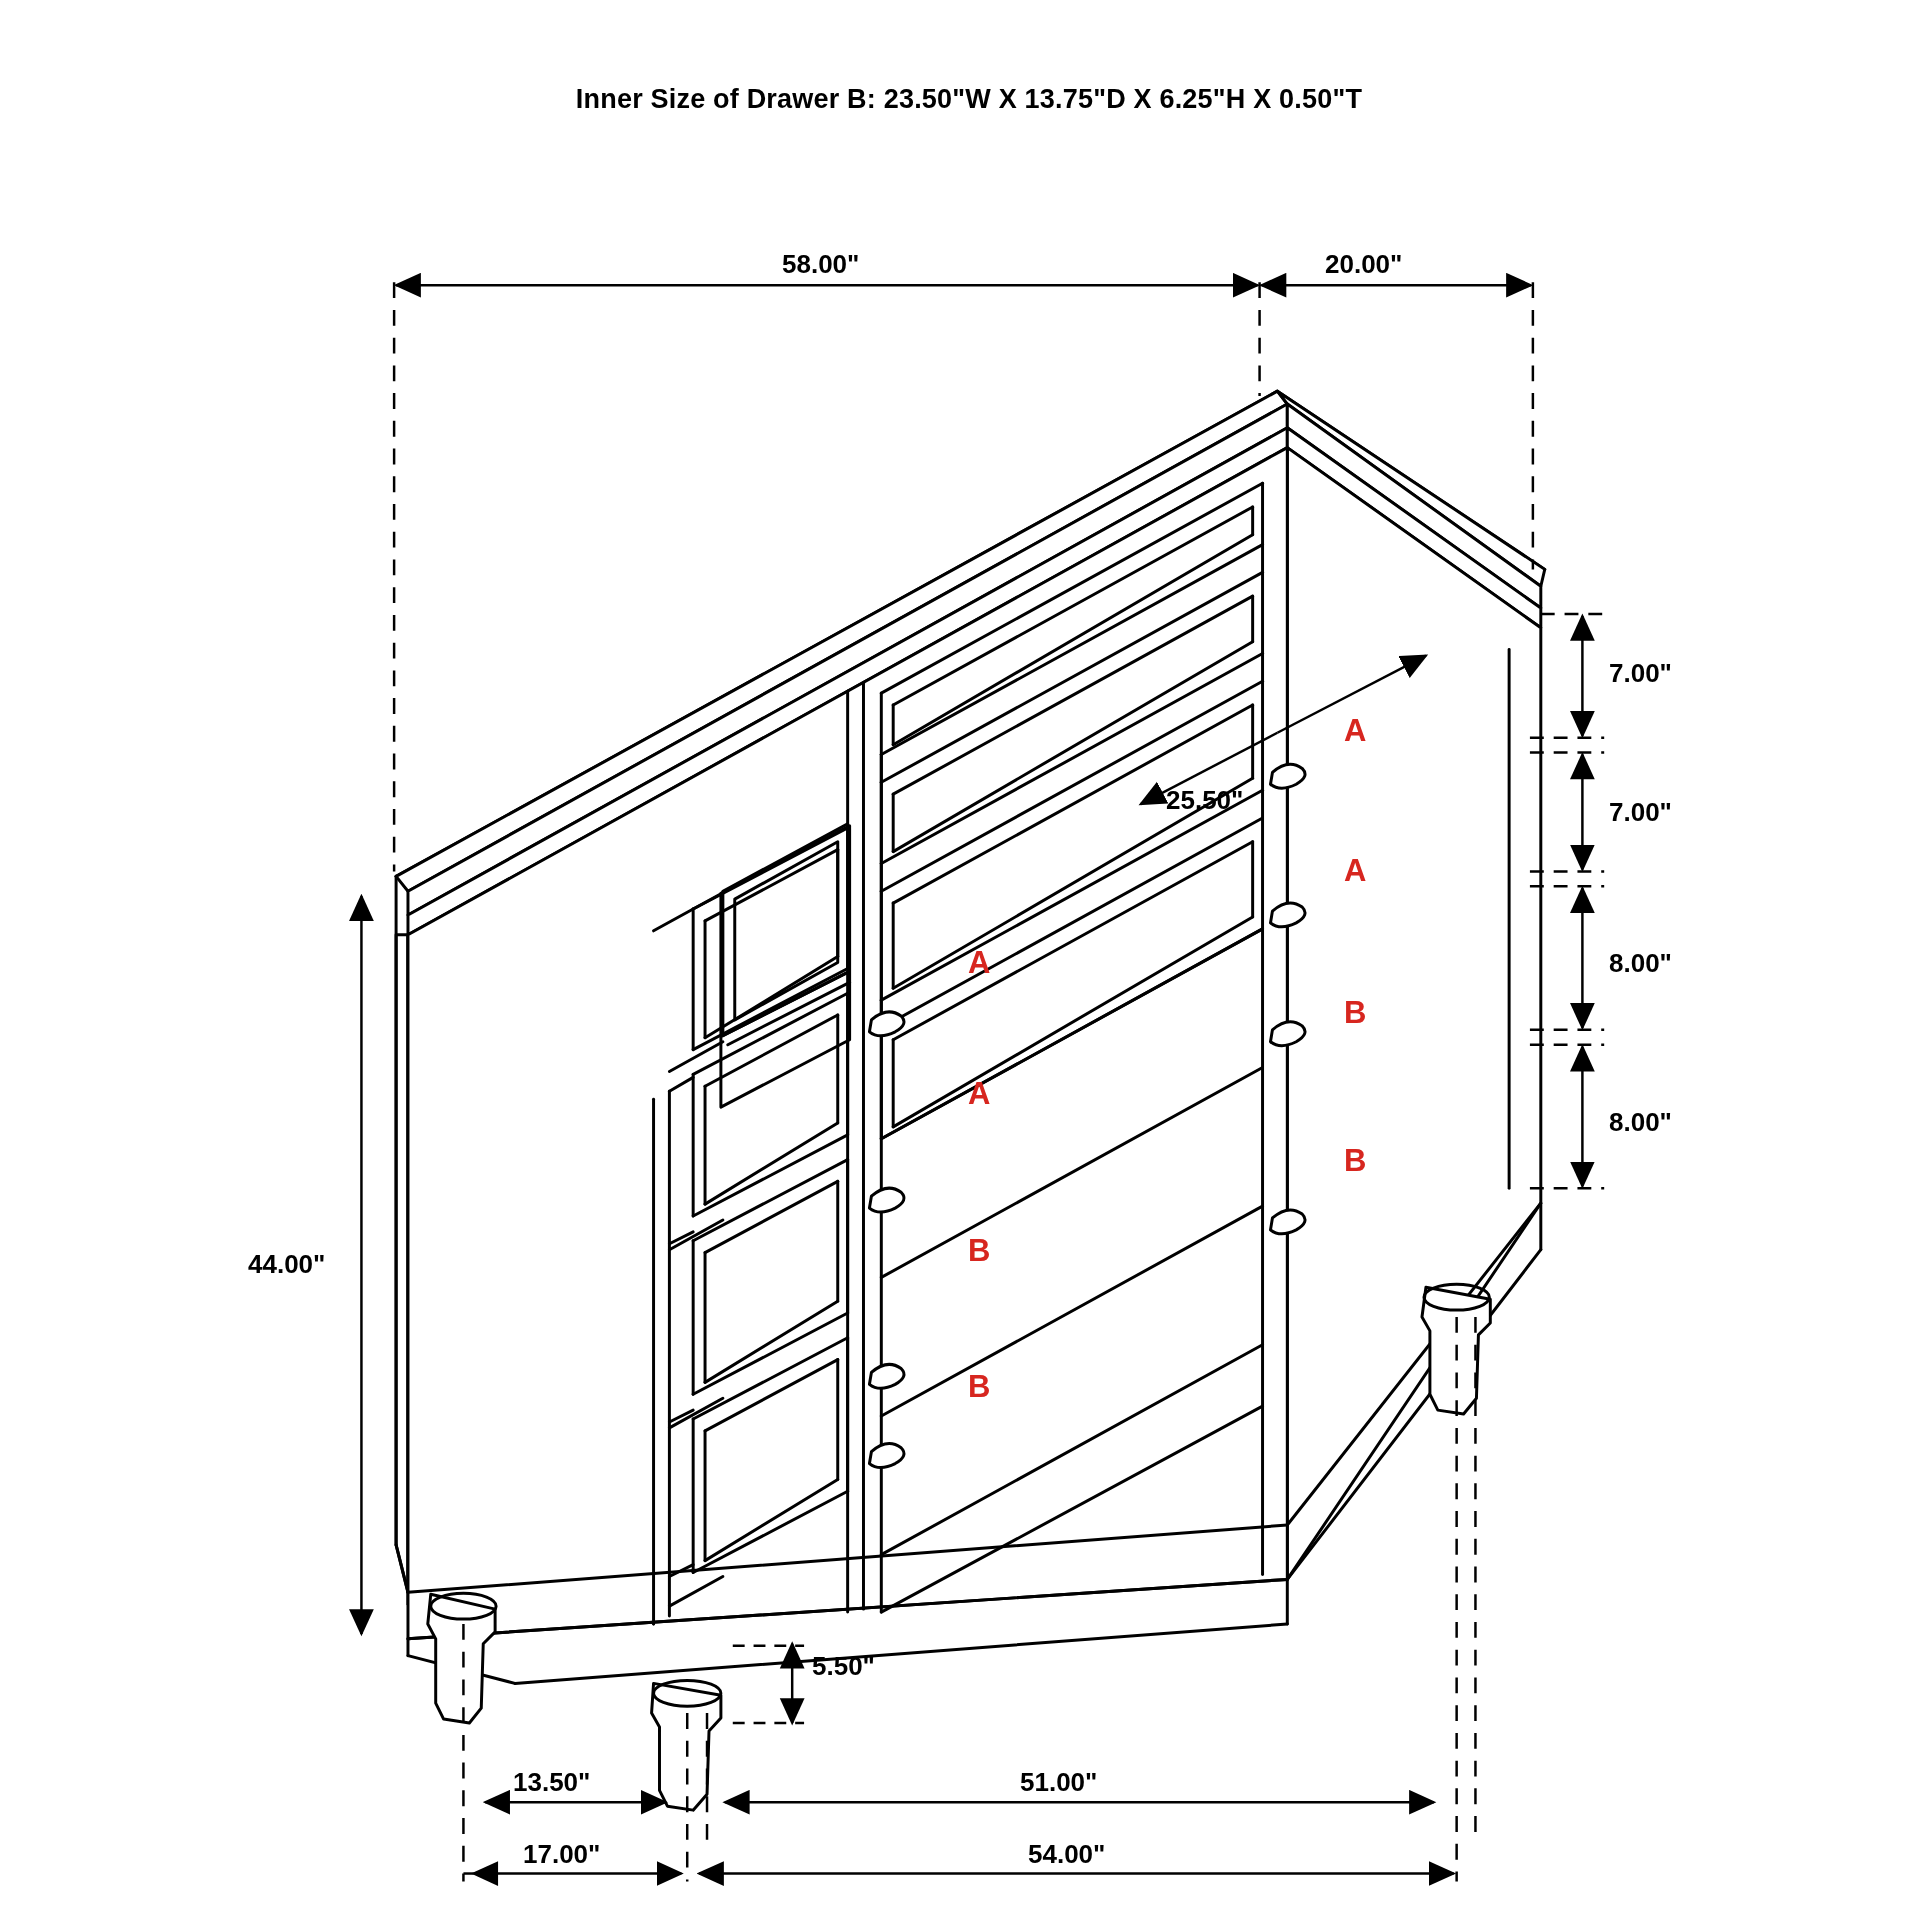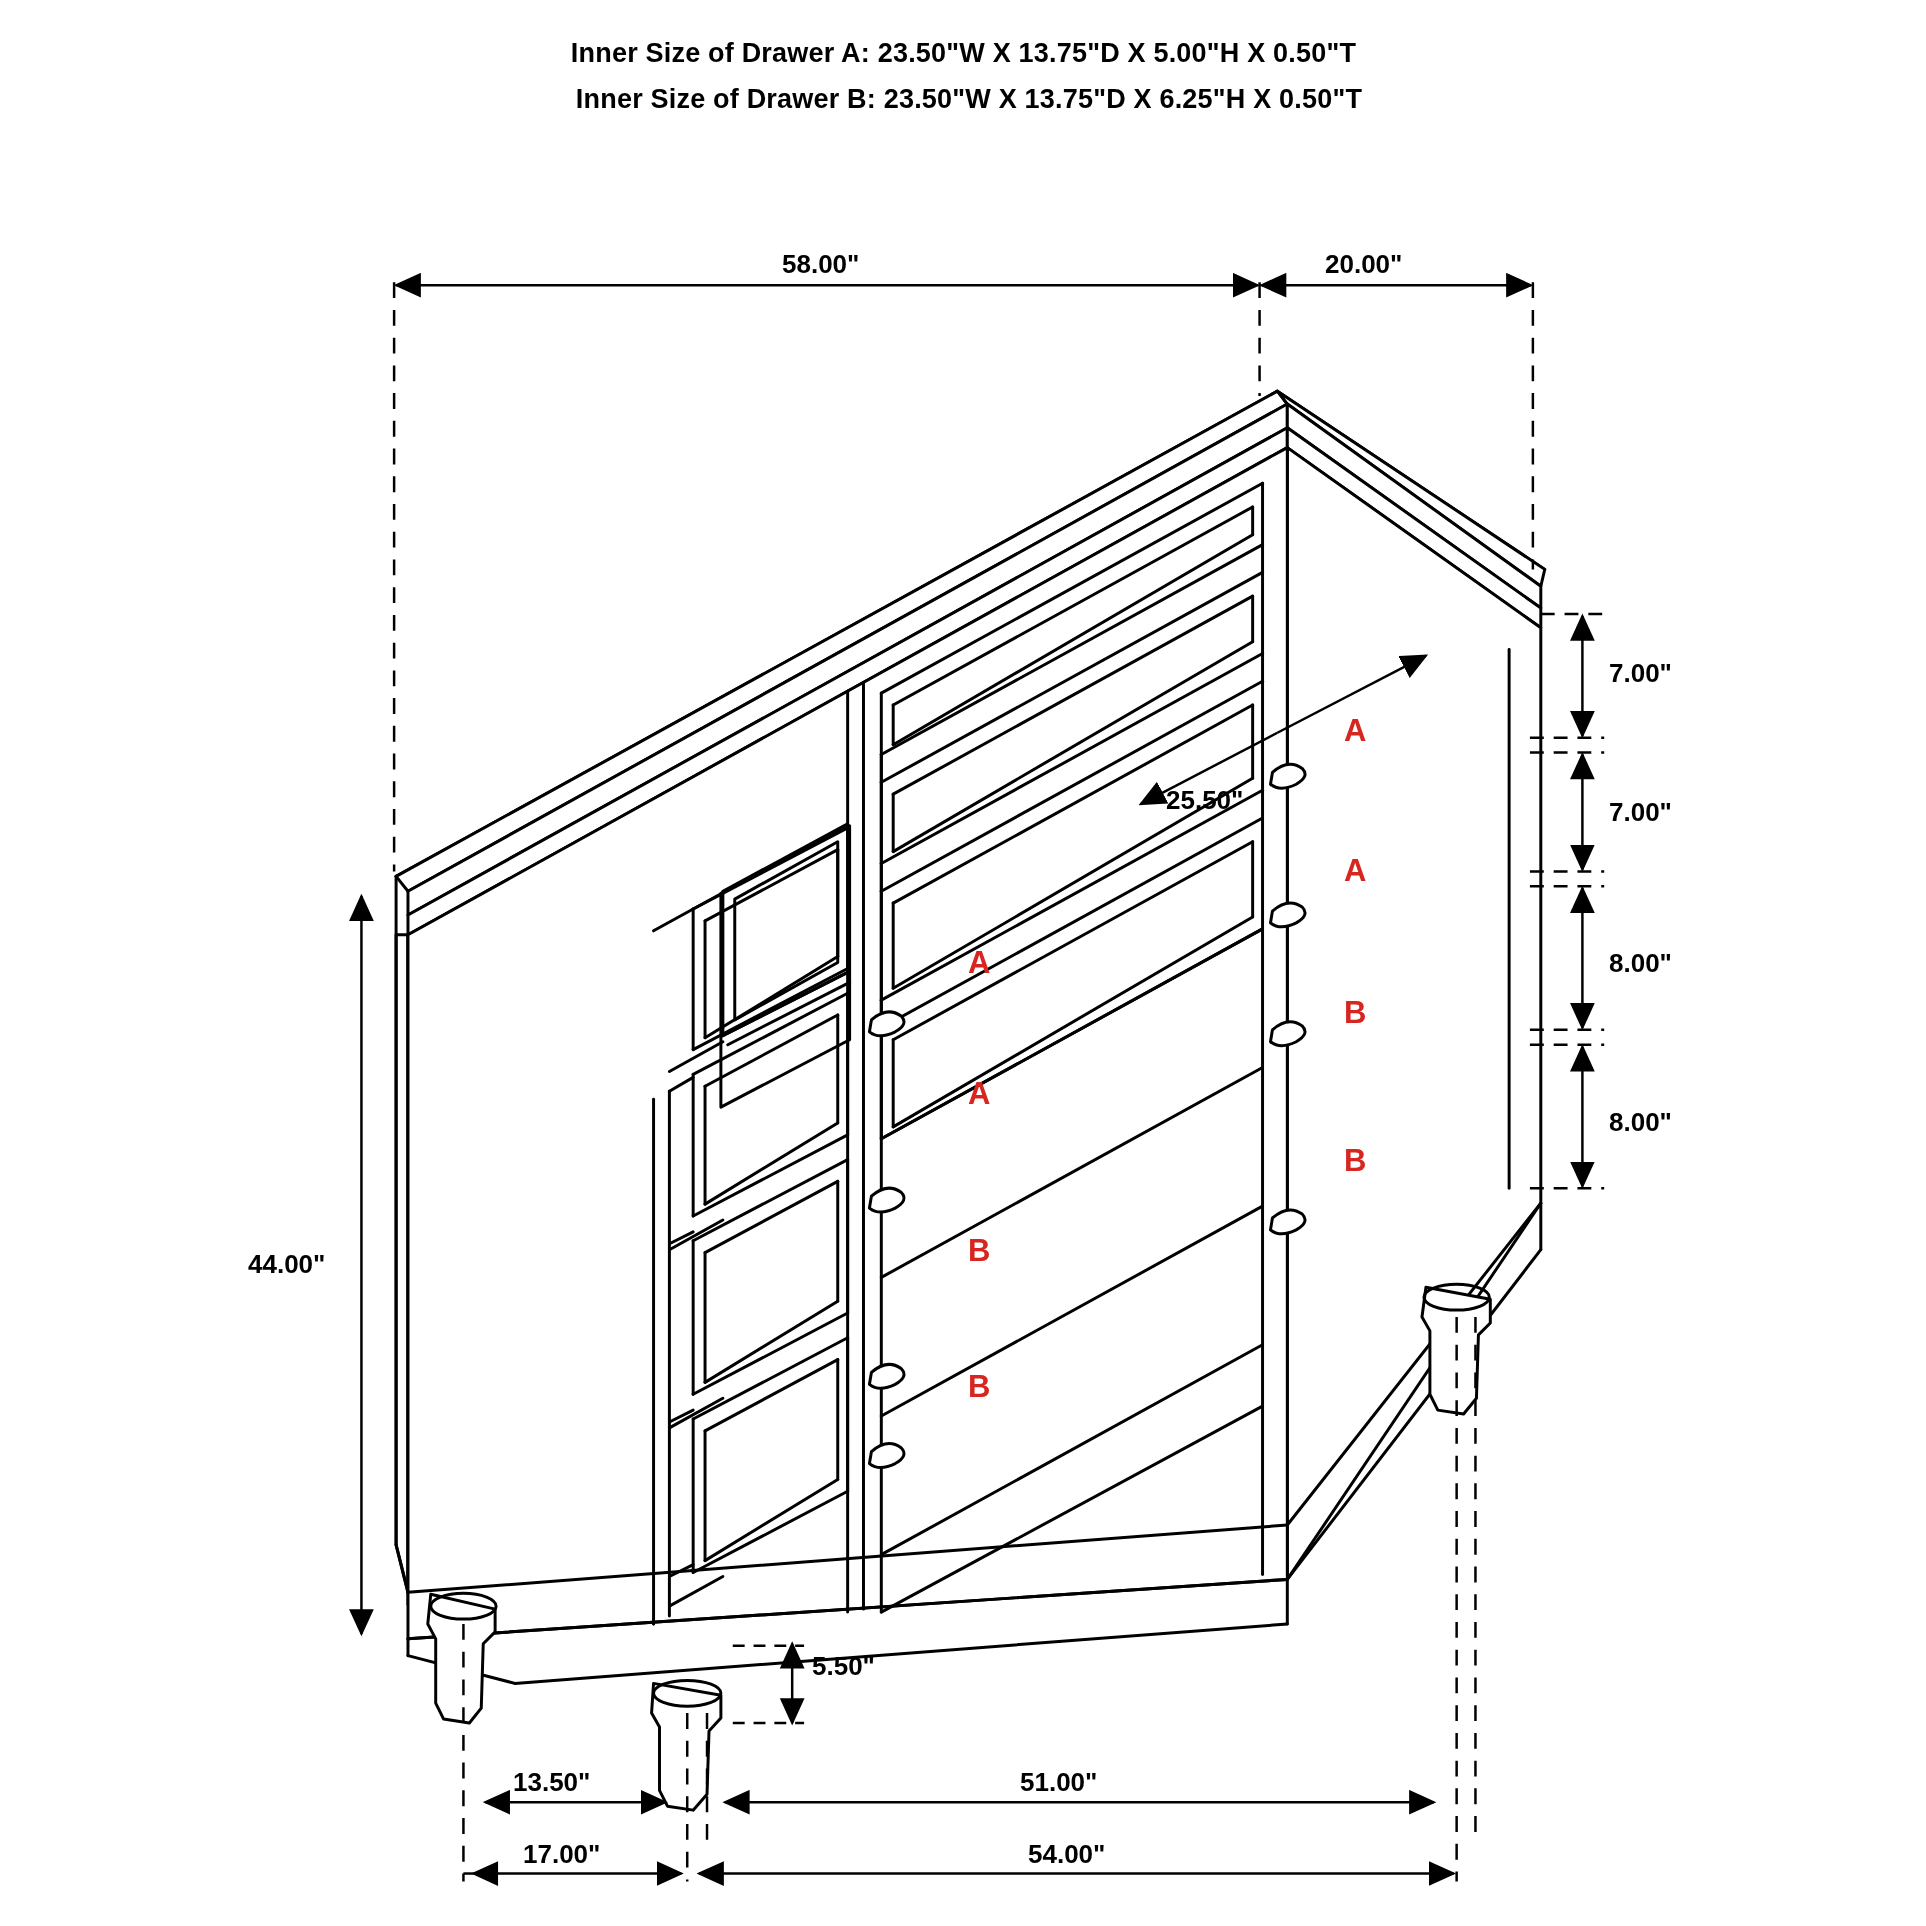--- a/index.html
+++ b/index.html
@@ -36,21 +36,20 @@
     font-size:31px;
     color:#d7261f;
     white-space:nowrap;
   }
 </style>
 </head>
 <body>
 
 <div id="diagram-root">
 
-  <div class="hdr" id="hdr-a">Inner Size of Drawer A: 23.50"W X 13.75"D X 5.00"H X 0.50"T</div>
   <div class="hdr" id="hdr-b">Inner Size of Drawer B: 23.50"W X 13.75"D X 6.25"H X 0.50"T</div>
 
   <svg class="canvas" viewBox="0 0 1946 1946">
     <g fill="none" stroke="#000" stroke-width="3" stroke-linejoin="round" stroke-linecap="round">
 
       <g>
         <polygon points="400,885 1290,395 1560,575 660,1080" fill="#ffffff"></polygon>
         <polygon points="400,885 1290,395 1300,408 412,900" fill="#ffffff"></polygon>
         <polygon points="1290,395 1560,575 1556,592 1300,408" fill="#ffffff"></polygon>
 

